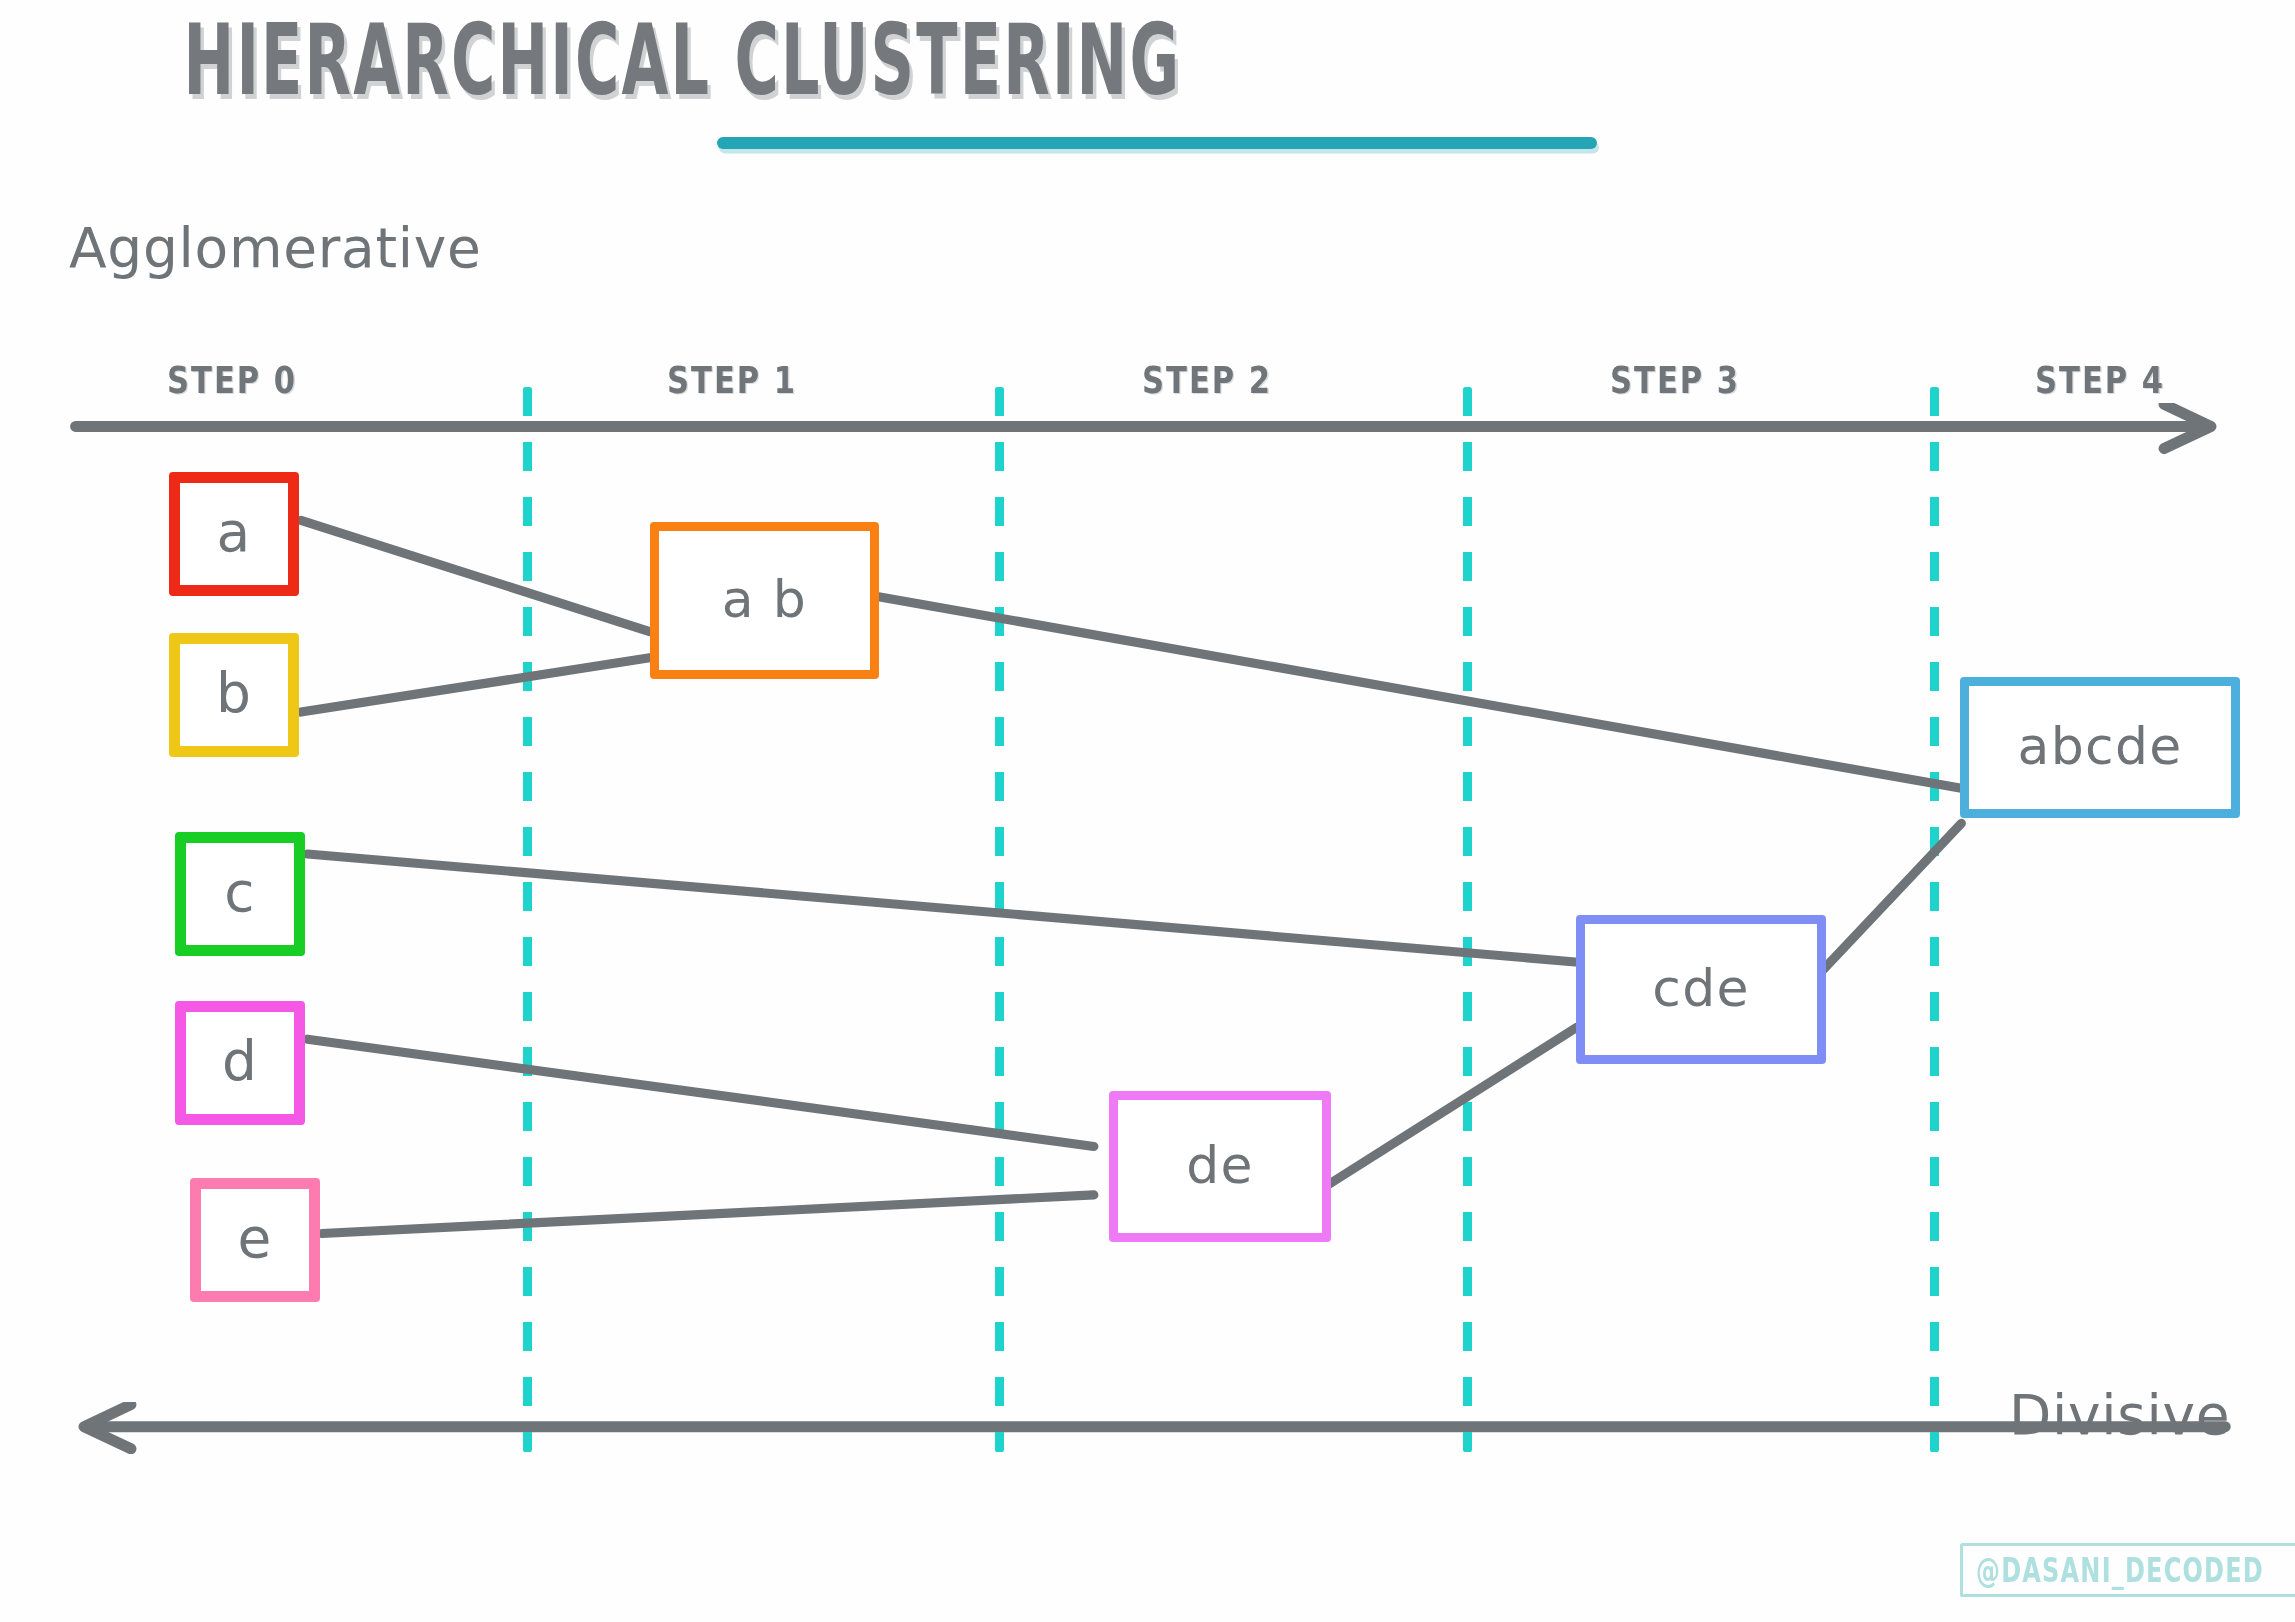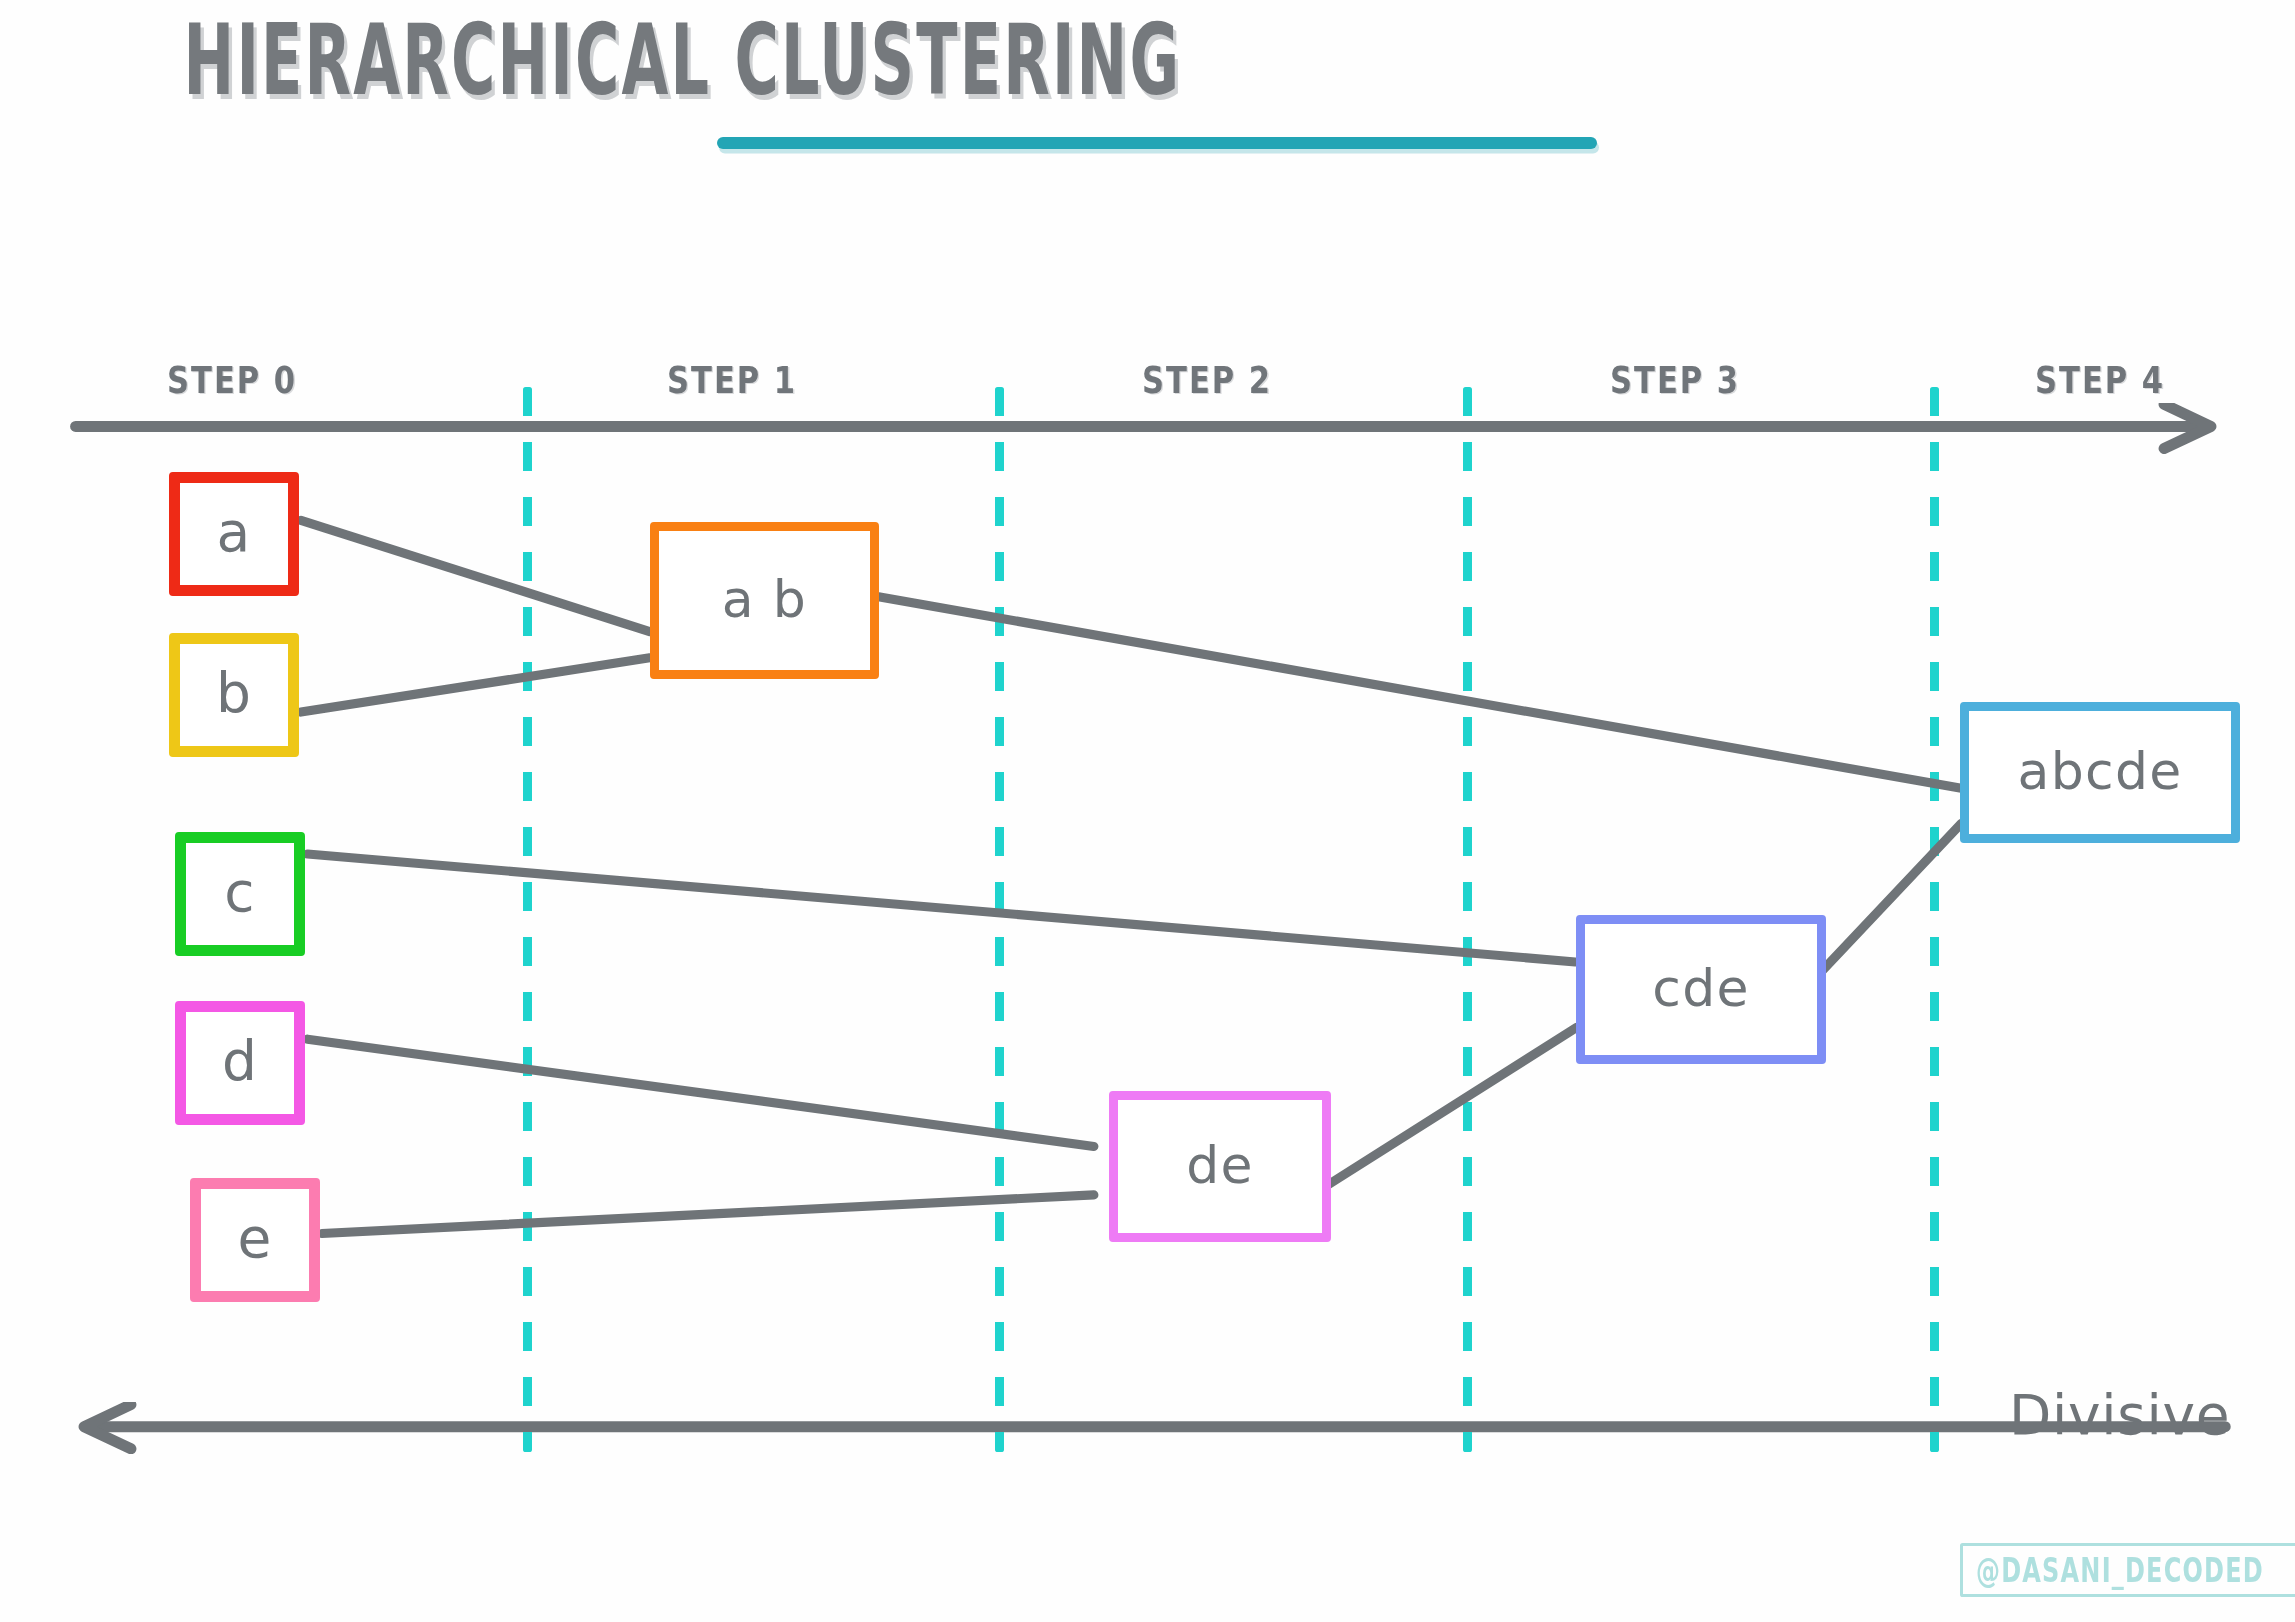--- a/index.html
+++ b/index.html
@@ -153,20 +153,21 @@
 </head>
 <body>
 
 <div id="canvas">
 
   <div id="title-block">
     <div id="page-title">HIERARCHICAL CLUSTERING</div>
   </div>
   <div id="title-underline"></div>
 
+  <div id="agglomerative-label" class="side-label">Agglomerative</div>
 
   <div id="divisive-label" class="side-label">Divisive</div>
 
   <div id="step-labels">
       <div class="step-label" style="left: 167px; top: 357px;">STEP 0</div>
       <div class="step-label" style="left: 667px; top: 357px;">STEP 1</div>
       <div class="step-label" style="left: 1142px; top: 357px;">STEP 2</div>
       <div class="step-label" style="left: 1610px; top: 357px;">STEP 3</div>
       <div class="step-label" style="left: 2035px; top: 357px;">STEP 4</div>
     </div>
@@ -217,21 +218,21 @@
       </div>
       <div class="node-box merged" style="left: 650px; top: 522px; width: 229px; height: 157px; border-width: 9.8px; border-color: rgb(249, 128, 19);">
         <span class="node-label">a b</span>
       </div>
       <div class="node-box merged" style="left: 1109px; top: 1091px; width: 222px; height: 151px; border-width: 9.2px; border-color: rgb(238, 123, 245);">
         <span class="node-label">de</span>
       </div>
       <div class="node-box merged" style="left: 1576px; top: 915px; width: 250px; height: 149px; border-width: 9.2px; border-color: rgb(126, 142, 245);">
         <span class="node-label">cde</span>
       </div>
-      <div class="node-box merged" style="left: 1960px; top: 702px; width: 280px; height: 141px; border-width: 9.2px; border-color: rgb(77, 175, 220);">
+      <div class="node-box merged" style="left: 1960px; top: 677px; width: 280px; height: 141px; border-width: 9.2px; border-color: rgb(77, 175, 220);">
         <span class="node-label">abcde</span>
       </div>
     </div>
 
   <div id="watermark">
     <span id="watermark-text">@DASANI_DECODED</span>
   </div>
 
 </div>
 

